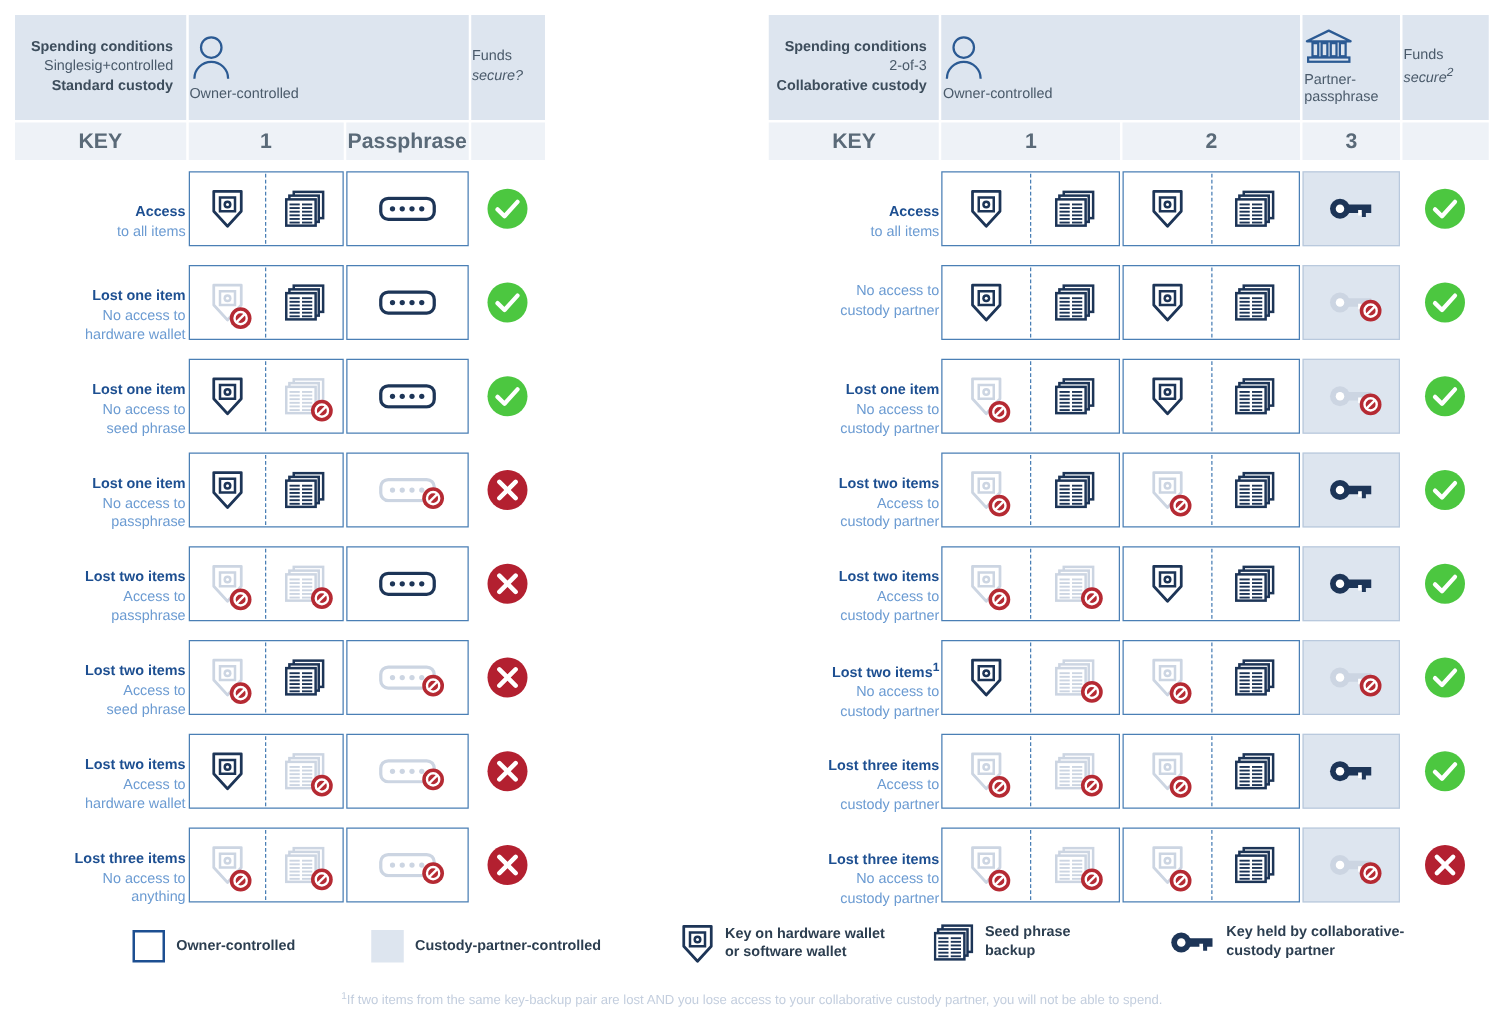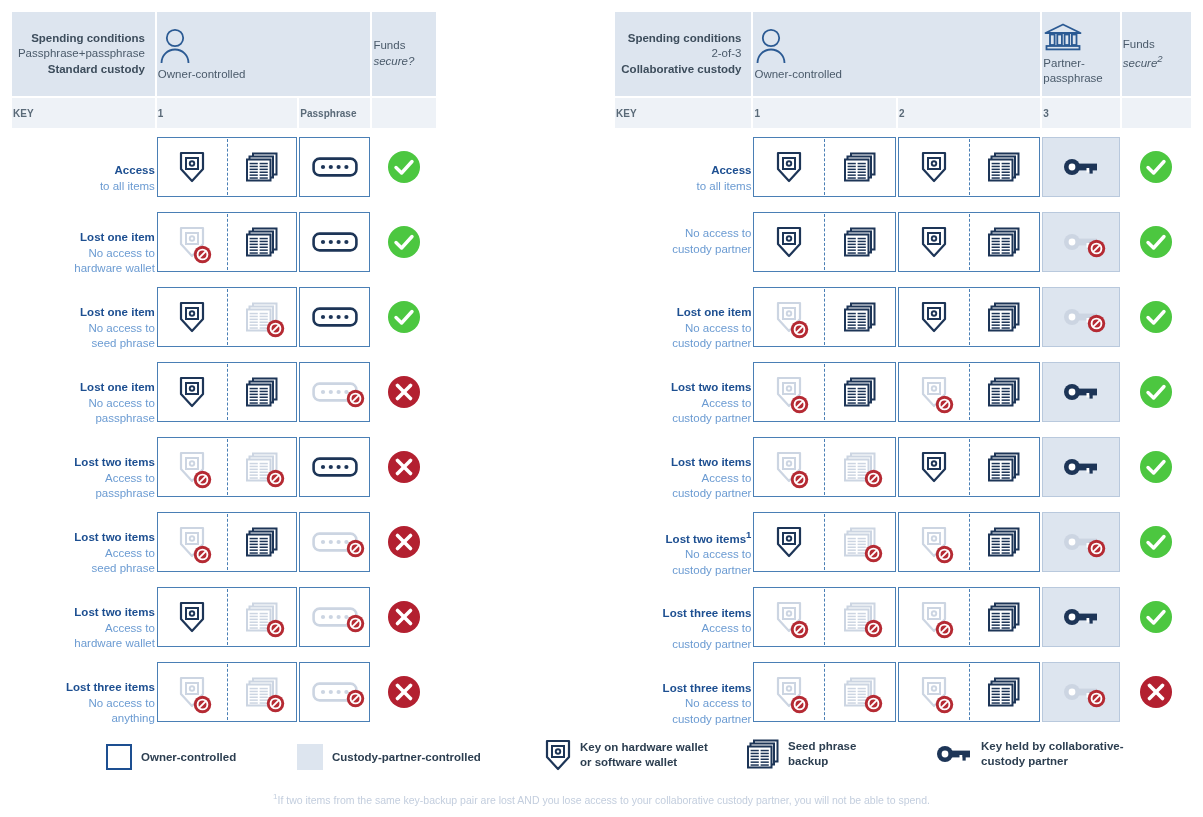--- a/index.html
+++ b/index.html
@@ -26,22 +26,22 @@
   .hdr-cond .b { font-weight:bold; color:#3d4d5c; display:block; }
   .hdr-cond .n { display:block; color:#4a5a6a; }
   .hdr-owner { font-size:11.5px; color:#4a5a6a; }
   .hdr-owner .lbl { display:block; margin-top:2px; }
   .hdr-partner { font-size:11.5px; color:#4a5a6a; line-height:1.2; }
   .hdr-partner .lbl { display:block; margin-top:1px; }
   .hdr-funds { font-size:11.5px; color:#4a5a6a; line-height:1.35; }
   .hdr-funds .l2 { display:block;font-style:italic; }
 
   
-  .keyrow td { background:#eef2f7; height:30px; vertical-align:middle;
-               font-size:10px; color:#5a6a78; font-weight:bold; }
+  .keyrow td { background:#eef2f7; height:30px; text-align:center; vertical-align:middle;
+               font-size:17px; color:#5a6a78; font-weight:bold; }
   .keyrow td.blank { background:#eef2f7; }
 
   
   tbody.body tr td { height:73px; vertical-align:middle; padding:0; }
 
   .rowlabel { text-align:right; padding-right:10px; line-height:1.35; font-size:11.5px; }
   .rowlabel .t1 { display:block; font-weight:bold; color:#1d4f91;margin-top:24px; }
   .rowlabel .t2 { display:block; color:#6b9bd2; }
   .rowlabel .t3 { display:block; color:#6b9bd2; }
 
@@ -98,21 +98,21 @@
         <colgroup>
           <col style="width:143px">
           <col style="width:146px">
           <col style="width:72px">
           <col style="width:65px">
         </colgroup>
         <thead>
           <tr class="hdr-band">
             <td class="hdr-cond">
               <span class="b">Spending conditions</span>
-              <span class="n">Passphrase+passphrase</span>
+              <span class="n">Singlesig+controlled</span>
               <span class="b">Standard custody</span>
             </td>
             <td class="hdr-owner" colspan="2"><svg width="34" height="36" viewBox="0 0 34 36">
                 <circle cx="17" cy="10" r="8.2" fill="none" stroke="#2b5a93" stroke-width="1.8"></circle>
                 <path d="M3.5 35 A13.5 13.5 0 0 1 30.5 35" fill="none" stroke="#2b5a93" stroke-width="1.8"></path>
               </svg><span class="lbl">Owner-controlled</span></td>
             <td class="hdr-funds"><span>Funds</span><span class="l2">secure?</span></td>
           </tr>
           <tr class="keyrow">
             <td>KEY</td>

